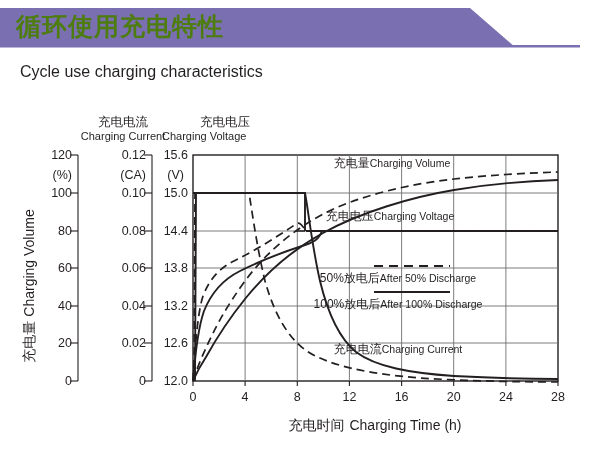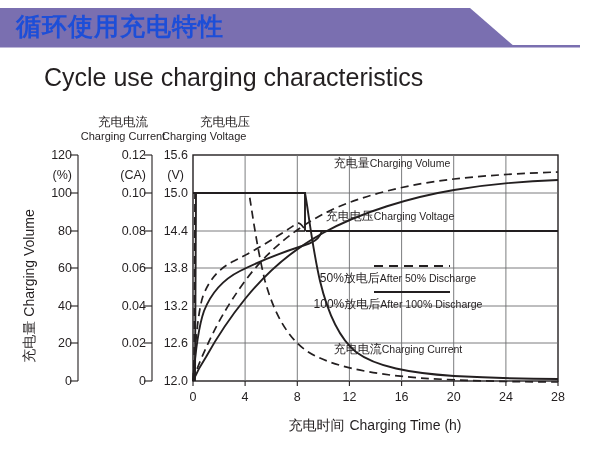--- a/index.html
+++ b/index.html
@@ -8,30 +8,29 @@
     background:#ffffff;
     font-family:"Liberation Sans","DejaVu Sans",sans-serif;
     color:#231f20;
     overflow:hidden;
     position:relative;
   }
   
   #banner-wrap{position:absolute;left:0;top:0;width:600px;height:56px;}
   #banner-title{
     position:absolute;left:16px;top:6px;
-    font-size:25px;font-weight:bold;color:#1d4ed8;
+    font-size:25px;font-weight:bold;color:#4d7c0f;
     letter-spacing:1px;line-height:40px;
     white-space:nowrap;
   }
   
   #subtitle{
     position:absolute;left:20px;top:63px;
-    font-size:25px;font-weight:400;color:#231f20;
+    font-size:16px;font-weight:400;color:#231f20;
     white-space:nowrap;
-    margin-left:24px;
   }
   
   #chart-root{position:absolute;left:0;top:96px;width:535px;height:355px;}
   .hdr-cn{font-size:12.5px;}
   .hdr-en{font-size:11px;}
   .tick{font-size:12.5px;}
   .annot-cn{font-size:12px;}
   .annot-en{font-size:10.5px;}
   .axttl{font-size:14px;}
   text{fill:#231f20;font-family:"Liberation Sans","DejaVu Sans",sans-serif;}

